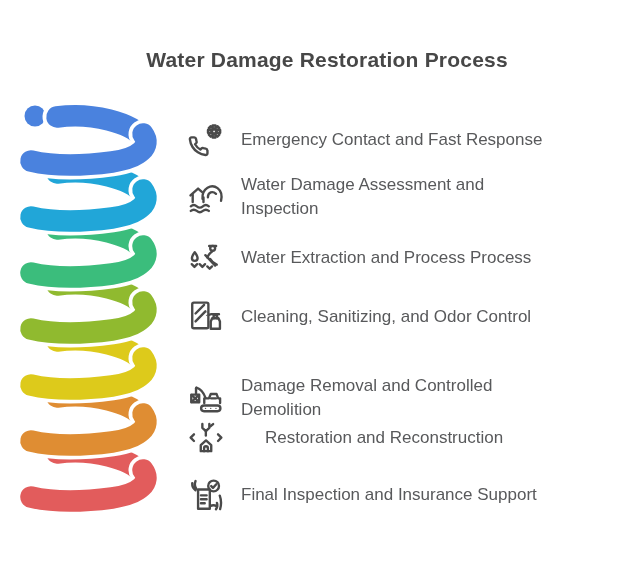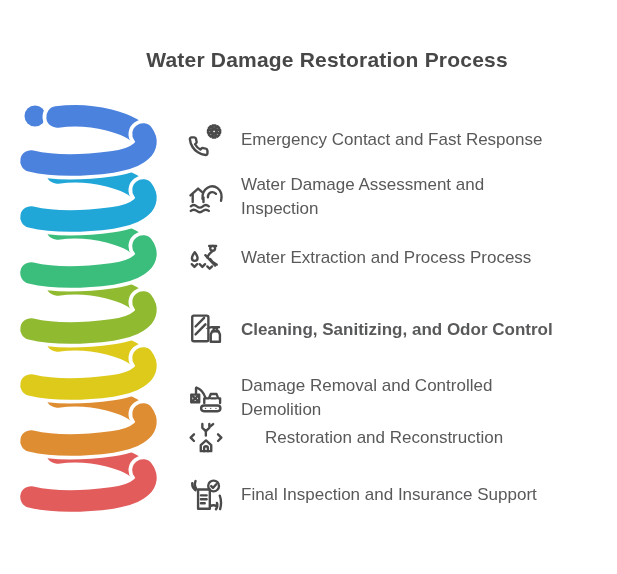--- a/index.html
+++ b/index.html
@@ -23,21 +23,21 @@
   .step-icon{flex:0 0 38px;width:38px;height:38px;color:var(--icon-color,#4a4a4a);}
   .step-icon svg{display:block;width:38px;height:38px;}
   .step-label{
     font-size:17px;line-height:24px;color:var(--text-color,#58595b);
     white-space:pre-line;
   }
   
   .step:nth-child(1){top:121px;min-height:38px;}
   .step:nth-child(2){top:173px;min-height:48px;}
   .step:nth-child(3){top:239px;min-height:38px;}
-  .step:nth-child(4){top:311px;min-height:38px;font-weight:bold;}
+  .step:nth-child(4){top:298px;min-height:38px;}
   .step:nth-child(5){top:374px;min-height:48px;}
   .step:nth-child(6){top:419px;min-height:38px;gap:40px;}
   .step:nth-child(7){top:476px;min-height:38px;}
 </style>
 </head>
 <body>
 
 <div class="title">Water Damage Restoration Process</div>
 
 <div class="spiral-wrap">

